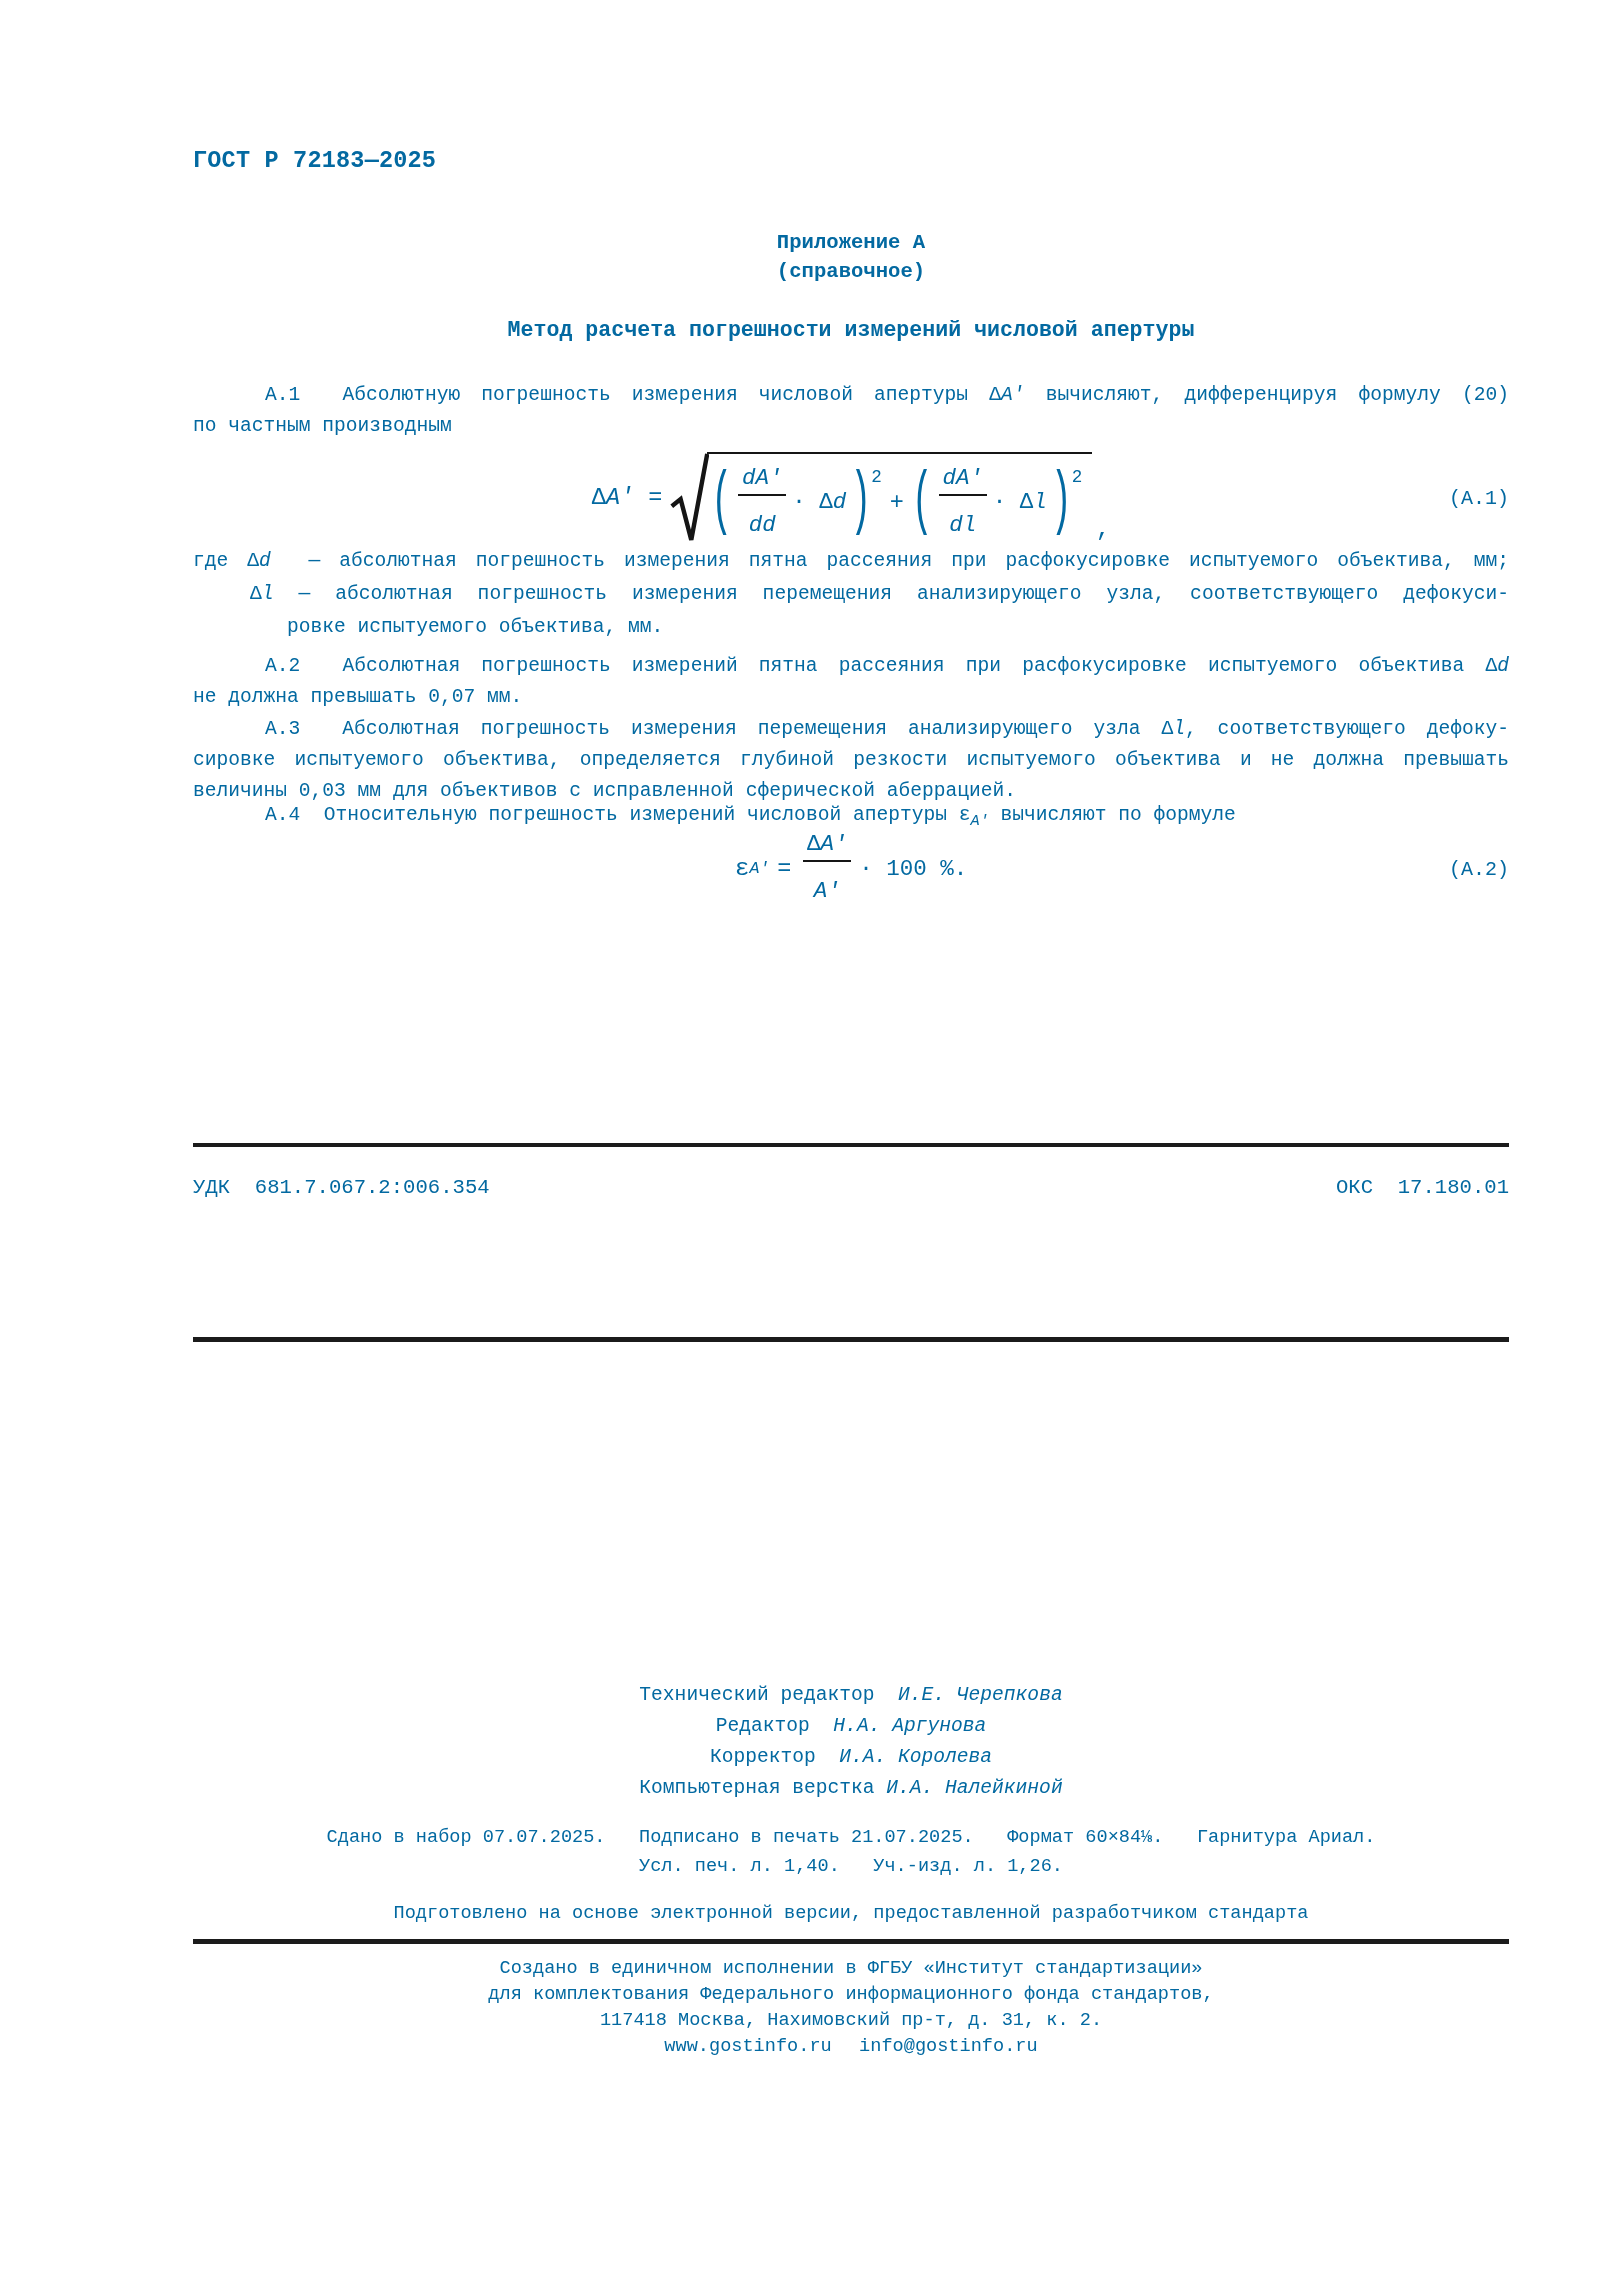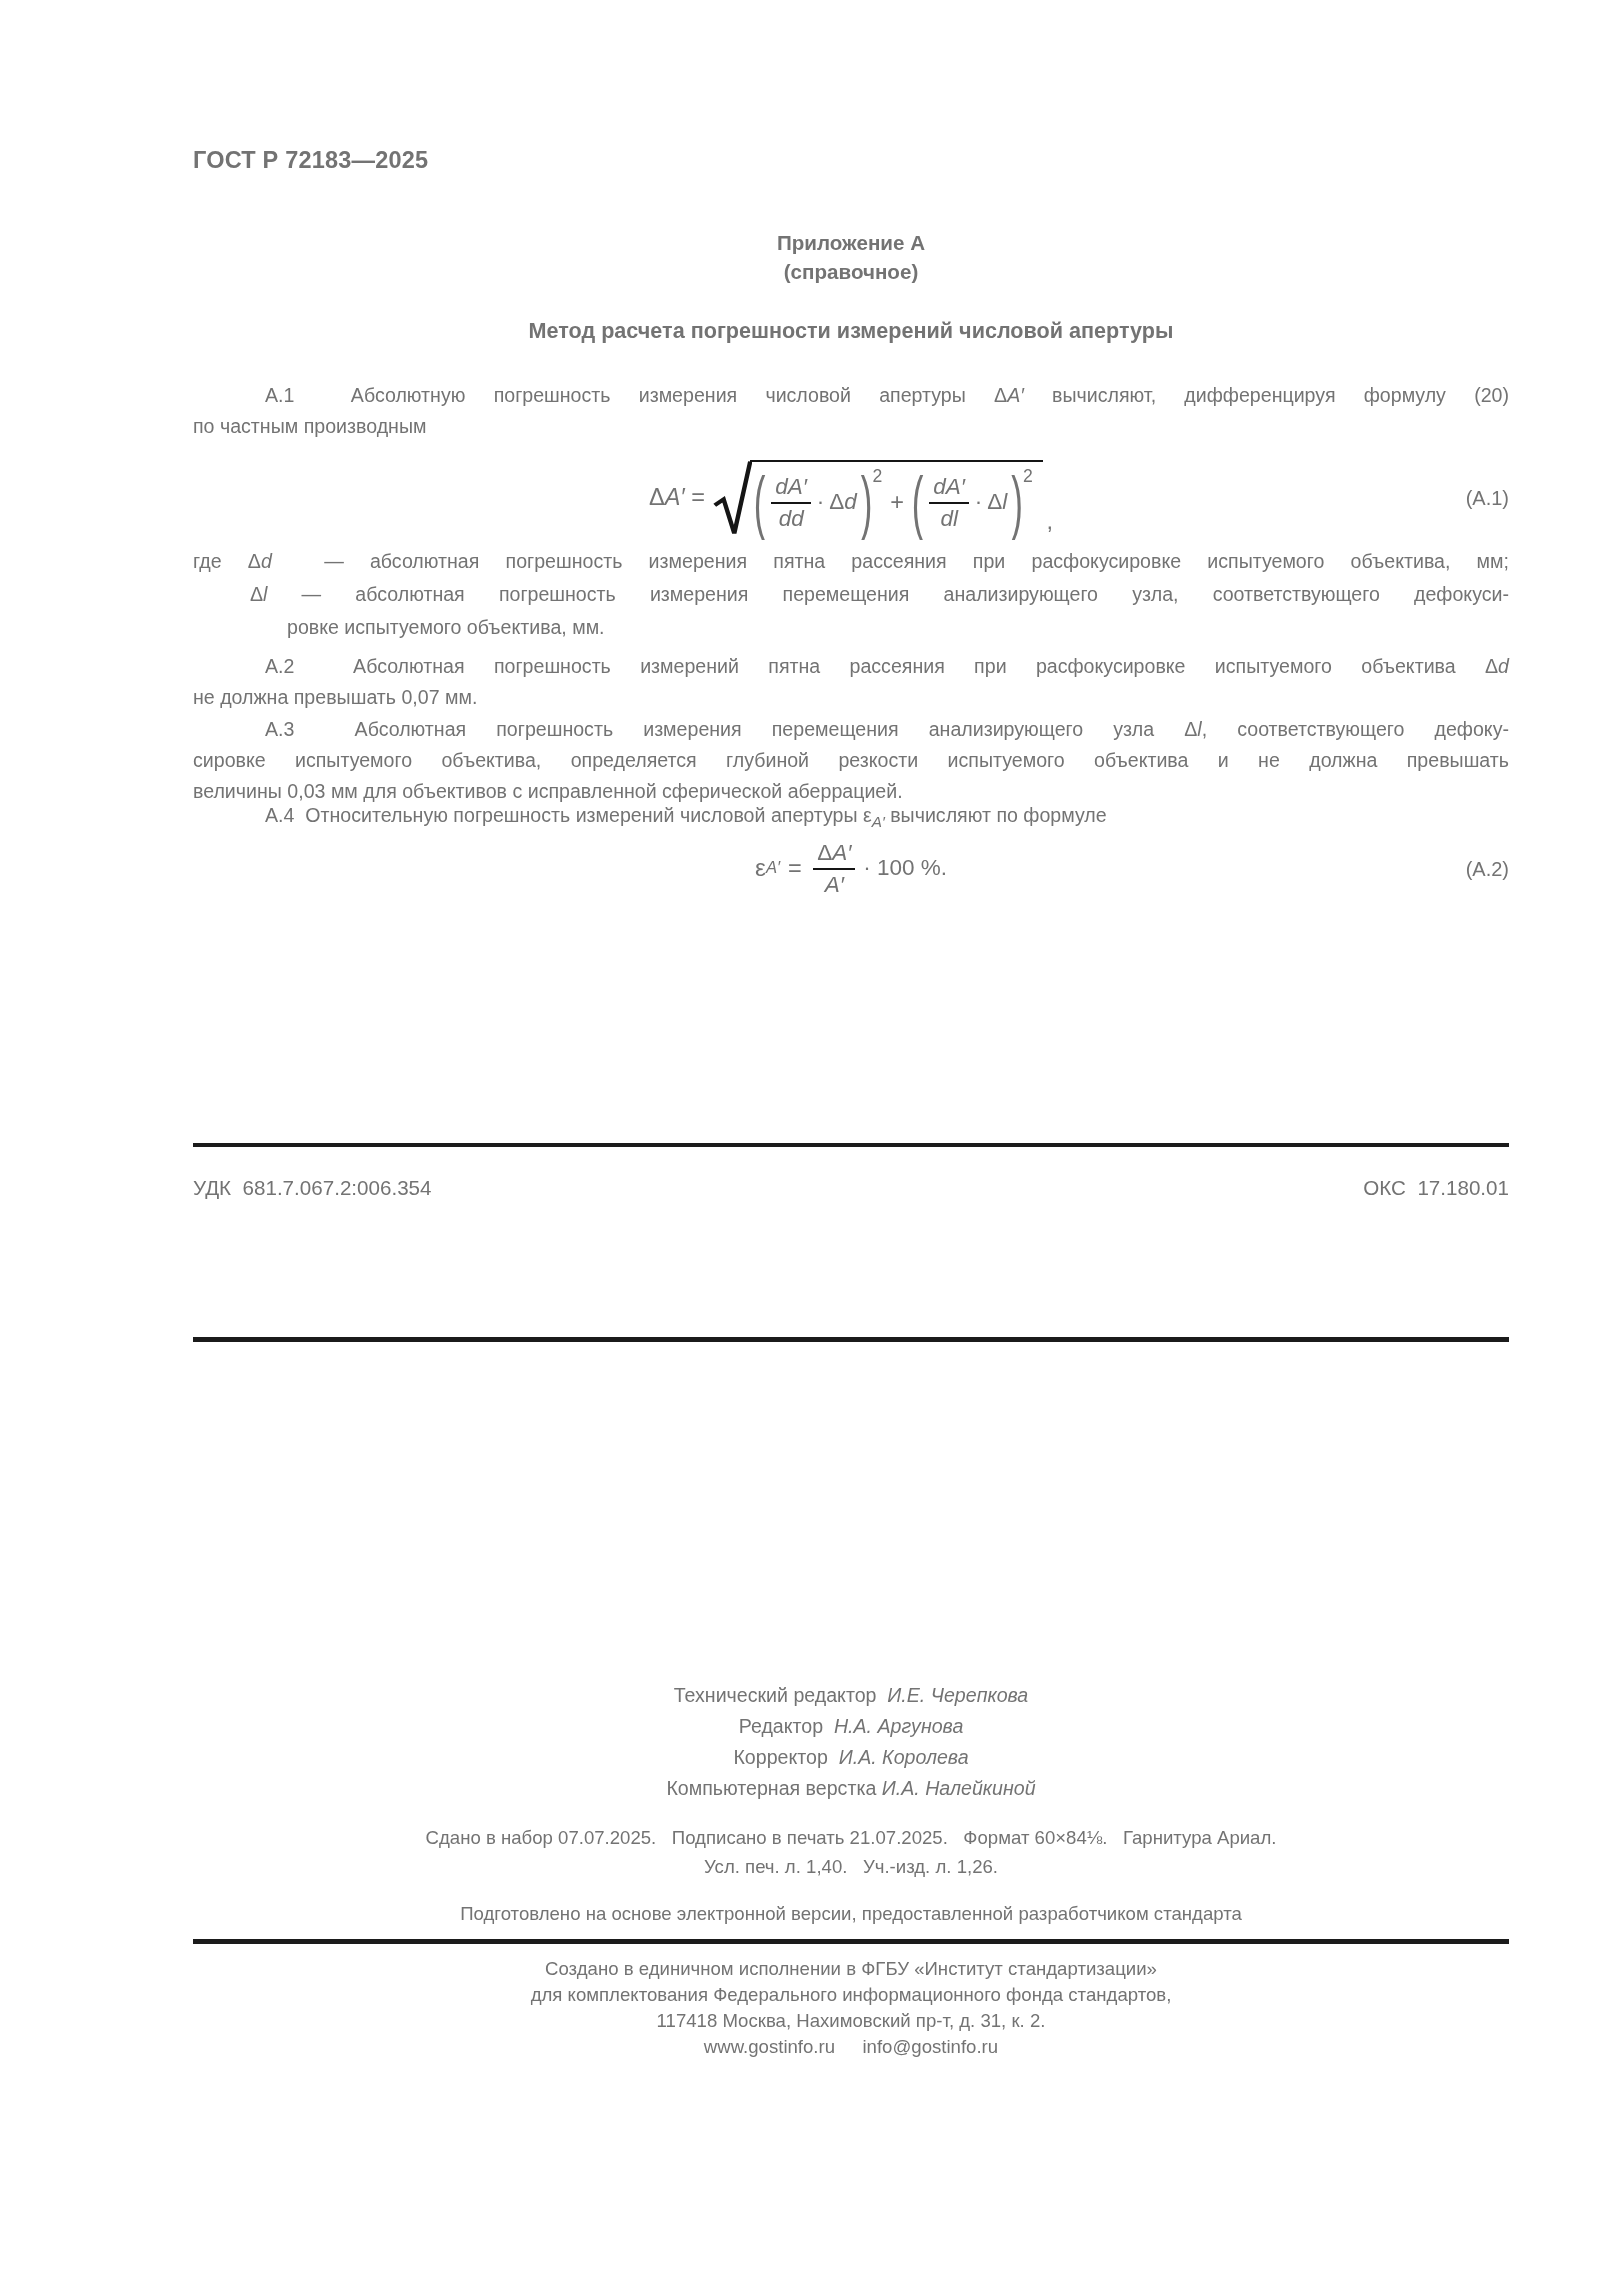--- a/index.html
+++ b/index.html
@@ -1,17 +1,17 @@
 <!DOCTYPE html>
 <html><head>
 <meta charset="utf-8">
 <style>
   html,body{margin:0;padding:0;background:#e8e8e8;}
   .page{position:relative;width:1621px;height:2293px;background:#ffffff;
-        font-family:Liberation Sans, sans-serif;color:#737373;margin:0 auto;overflow:hidden;}
+        font-family:Liberation Mono, monospace;color:#0369a1;margin:0 auto;overflow:hidden;}
   .content{position:absolute;left:193px;top:0;width:1316px;height:100%;}
   .abs{position:absolute;width:100%;}
   .it{font-style:italic;}
   .tsub{font-size:0.78em;vertical-align:-0.30em;font-style:italic;}
   .line{font-size:19.6px;line-height:31px;white-space:normal;}
   .jl{text-align:justify;text-align-last:justify;}
   .ind{text-indent:72px;}
   .pad58{padding-left:57px;}
   .pad96{padding-left:94px;}
   .center{text-align:center;}
@@ -34,21 +34,21 @@
   .f-row{display:flex;align-items:center;font-size:23.5px;}
   .f-lhs{margin-right:7.8px;}
   .rad{position:relative;padding-left:37px;display:inline-flex;}
   .rad svg{position:absolute;left:0;top:0;width:39px;height:100%;}
   .rad-body{border-top:2.9px solid #151515;display:inline-flex;align-items:center;
             padding:11.8px 7.8px 3.9px 2px;}
   .term{display:inline-flex;align-items:center;}
   .bigparen{font-size:35px;transform:scaleY(2.0);display:inline-block;padding:0 2px;font-weight:400;}
   .frac{display:inline-flex;flex-direction:column;align-items:center;font-size:22.5px;line-height:25.5px;margin:0 3.9px;}
   .frac .num{border-bottom:2px solid #151515;padding:0 3.9px 2.9px;}
-  .frac .den{padding-top:2px;}
+  .frac .den{padding-top:17px;}
   .fmul{font-size:22.5px;margin:0 2px;}
   .sq{font-size:17.6px;position:relative;top:-25.5px;left:-2px;}
   .fplus{font-size:23.5px;margin:0 5.9px;}
   .fcomma{font-size:23.5px;align-self:flex-end;margin-left:3.9px;}
   .feps{font-size:24.5px;}
   .fsub{font-size:16.7px;font-style:italic;vertical-align:-7.8px;}
   .fval{font-size:22.5px;margin-left:3.9px;}
 
   .rule{position:absolute;background:#1b1b1b;width:100%;}
   #rule1{top:1143px;height:3.9px;}

